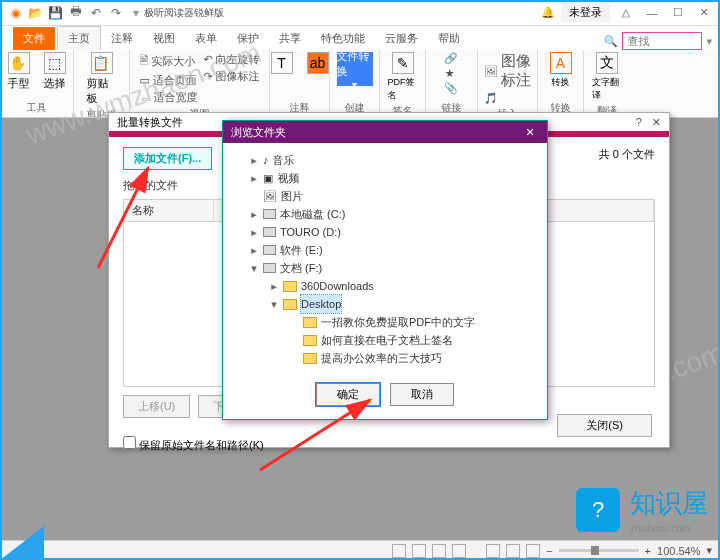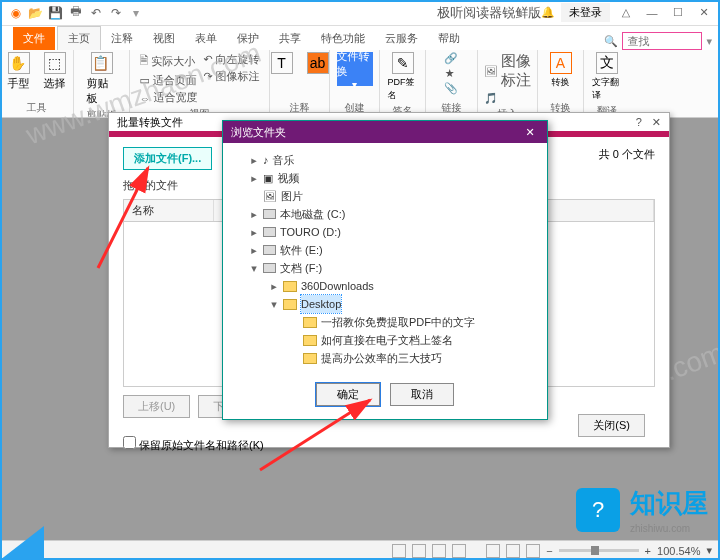--- a/index.html
+++ b/index.html
@@ -1,20 +1,20 @@
 <!DOCTYPE html>
 <html><head>
 <meta charset="utf-8">
 <style>
 *{margin:0;padding:0;box-sizing:border-box;font-family:"Microsoft YaHei",SimSun,sans-serif;font-size:11px}
 body{width:720px;height:560px;background:#eee;overflow:hidden;position:relative}
 .titlebar{height:26px;background:#fff;display:flex;align-items:center;border-bottom:1px solid #ddd}
 .titlebar .qat{display:flex;gap:4px;padding-left:8px}
 .titlebar .qat span{width:16px;height:16px;display:flex;align-items:center;justify-content:center;font-size:12px}
-.titlebar .center{flex:1;text-align:right;color:#555;font-size:13px}
+.titlebar .center{flex:1;text-align:left;color:#555;font-size:10px}
 .titlebar .right{display:flex;align-items:center;gap:6px;padding-right:6px}
 .nologin{background:#f3f3f3;padding:2px 8px;font-size:11px}
 .win-btn{width:20px;text-align:center;color:#666;font-size:11px}
 .ribbon-tabs{height:24px;background:#fff;display:flex;align-items:flex-end;padding-left:13px}
 .ribbon-tabs .tab{padding:4px 10px;color:#555;cursor:pointer}
 .ribbon-tabs .file-tab{background:#ff6a00;color:#fff;margin-right:2px}
 .ribbon-tabs .active{background:#f7f7f7;border:1px solid #ccc;border-bottom:none}
 .ribbon-tabs .search-box{margin-left:auto;display:flex;align-items:center;gap:4px;padding-right:8px}
 .ribbon-tabs .search-box input{width:80px;height:18px;border:1px solid #ec4899;padding:0 4px}
 .ribbon{height:68px;background:#fbfbfb;border-bottom:1px solid #ccc;display:flex;overflow:hidden}
@@ -33,38 +33,38 @@
 .dlg1-title .btns{margin-left:auto;display:flex;gap:10px;color:#555}
 .dlg1-body{padding:10px 14px}
 .addfile-btn{border:1px solid #0aa;background:#eafffc;padding:3px 10px;color:#0aa;font-weight:bold;display:inline-block}
 .drag-label{font-size:11px;color:#333;margin-top:8px}
 .file-list{margin-top:6px;border:1px solid #ccc;height:188px}
 .file-list .hdr{display:flex;background:#f5f5f5;border-bottom:1px solid #ccc;height:22px}
 .file-list .hdr div{padding:3px 8px;border-right:1px solid #ddd;font-size:11px;color:#333}
 .dlg1-bottom{display:flex;gap:8px;align-items:center;margin-top:8px}
 .dlg1-bottom button{padding:3px 14px;background:#f3f3f3;border:1px solid #aaa;color:#999}
 .keep-row{padding:8px 14px;font-size:11px}
-.close-btn{position:absolute;right:24px;bottom:10px;padding:3px 14px;border:1px solid #aaa;background:#f3f3f3}
+.close-btn{position:absolute;right:17px;bottom:10px;padding:3px 28px;border:1px solid #aaa;background:#f3f3f3}
 .dlg2{position:absolute;left:222px;top:120px;width:326px;height:300px;background:#fff;border:1px solid #009688;box-shadow:2px 2px 8px rgba(0,0,0,.4)}
 .dlg2-title{height:22px;background:#701a75;color:#fff;display:flex;align-items:center;padding:0 8px;font-size:11px}
 .dlg2-title .x{margin-left:auto;width:18px;text-align:center}
 .tree{padding:8px 6px;height:232px;overflow:hidden;font-size:11px;color:#333;line-height:18px}
 .tree .node{display:flex;align-items:center;gap:4px}
 .tree .node .arr{width:10px;text-align:center;color:#666}
 .tree .folder{width:14px;height:11px;background:#ffd86b;border:1px solid #c9a432;display:inline-block}
 .tree .disk{width:13px;height:10px;background:#ddd;border:1px solid #888;display:inline-block}
 .tree .selected{background:#cde8ff;outline:1px dotted #3399ff}
 .dlg2-btns{display:flex;gap:10px;justify-content:center;padding:8px}
 .dlg2-btns button{padding:3px 20px;border:1px solid #888;background:#f3f3f3}
 .dlg2-btns .ok{outline:1px solid #2b7de1}
 .arrow{position:absolute;pointer-events:none}
 .arrow svg{overflow:visible}
 .brand{position:absolute;right:12px;bottom:26px;display:flex;align-items:center;gap:10px}
 .brand .logo{width:44px;height:44px;background:#0aa0e6;border-radius:6px;display:flex;align-items:center;justify-content:center;color:#fff;font-size:22px}
-.brand .txt{font-size:26px;color:#0aa0e6;font-weight:bold}
+.brand .txt{font-size:26px;color:#0aa0e6;font-weight:normal}
 .brand .sub{font-size:10px;color:#888;margin-top:2px}
 .statusbar{position:absolute;left:0;right:0;bottom:0;height:20px;background:#f3f3f3;border-top:1px solid #ccc;display:flex;align-items:center;gap:6px;padding:0 8px;font-size:10px;color:#555}
 .statusbar .spacer{flex:1}
 .statusbar .ic{width:14px;height:14px;border:1px solid #aaa}
 .statusbar .slider{width:80px;height:3px;background:#ccc;position:relative}
 .statusbar .slider .thumb{position:absolute;left:40%;top:-3px;width:8px;height:9px;background:#888}
 .borderimg{position:absolute;inset:0;border:2px solid #2aa3ef;pointer-events:none}
 .tri-bl{position:absolute;left:0;bottom:0;border-style:solid;border-width:0 0 34px 44px;border-color:transparent transparent #2aa3ef transparent}
 </style>
 </head>

